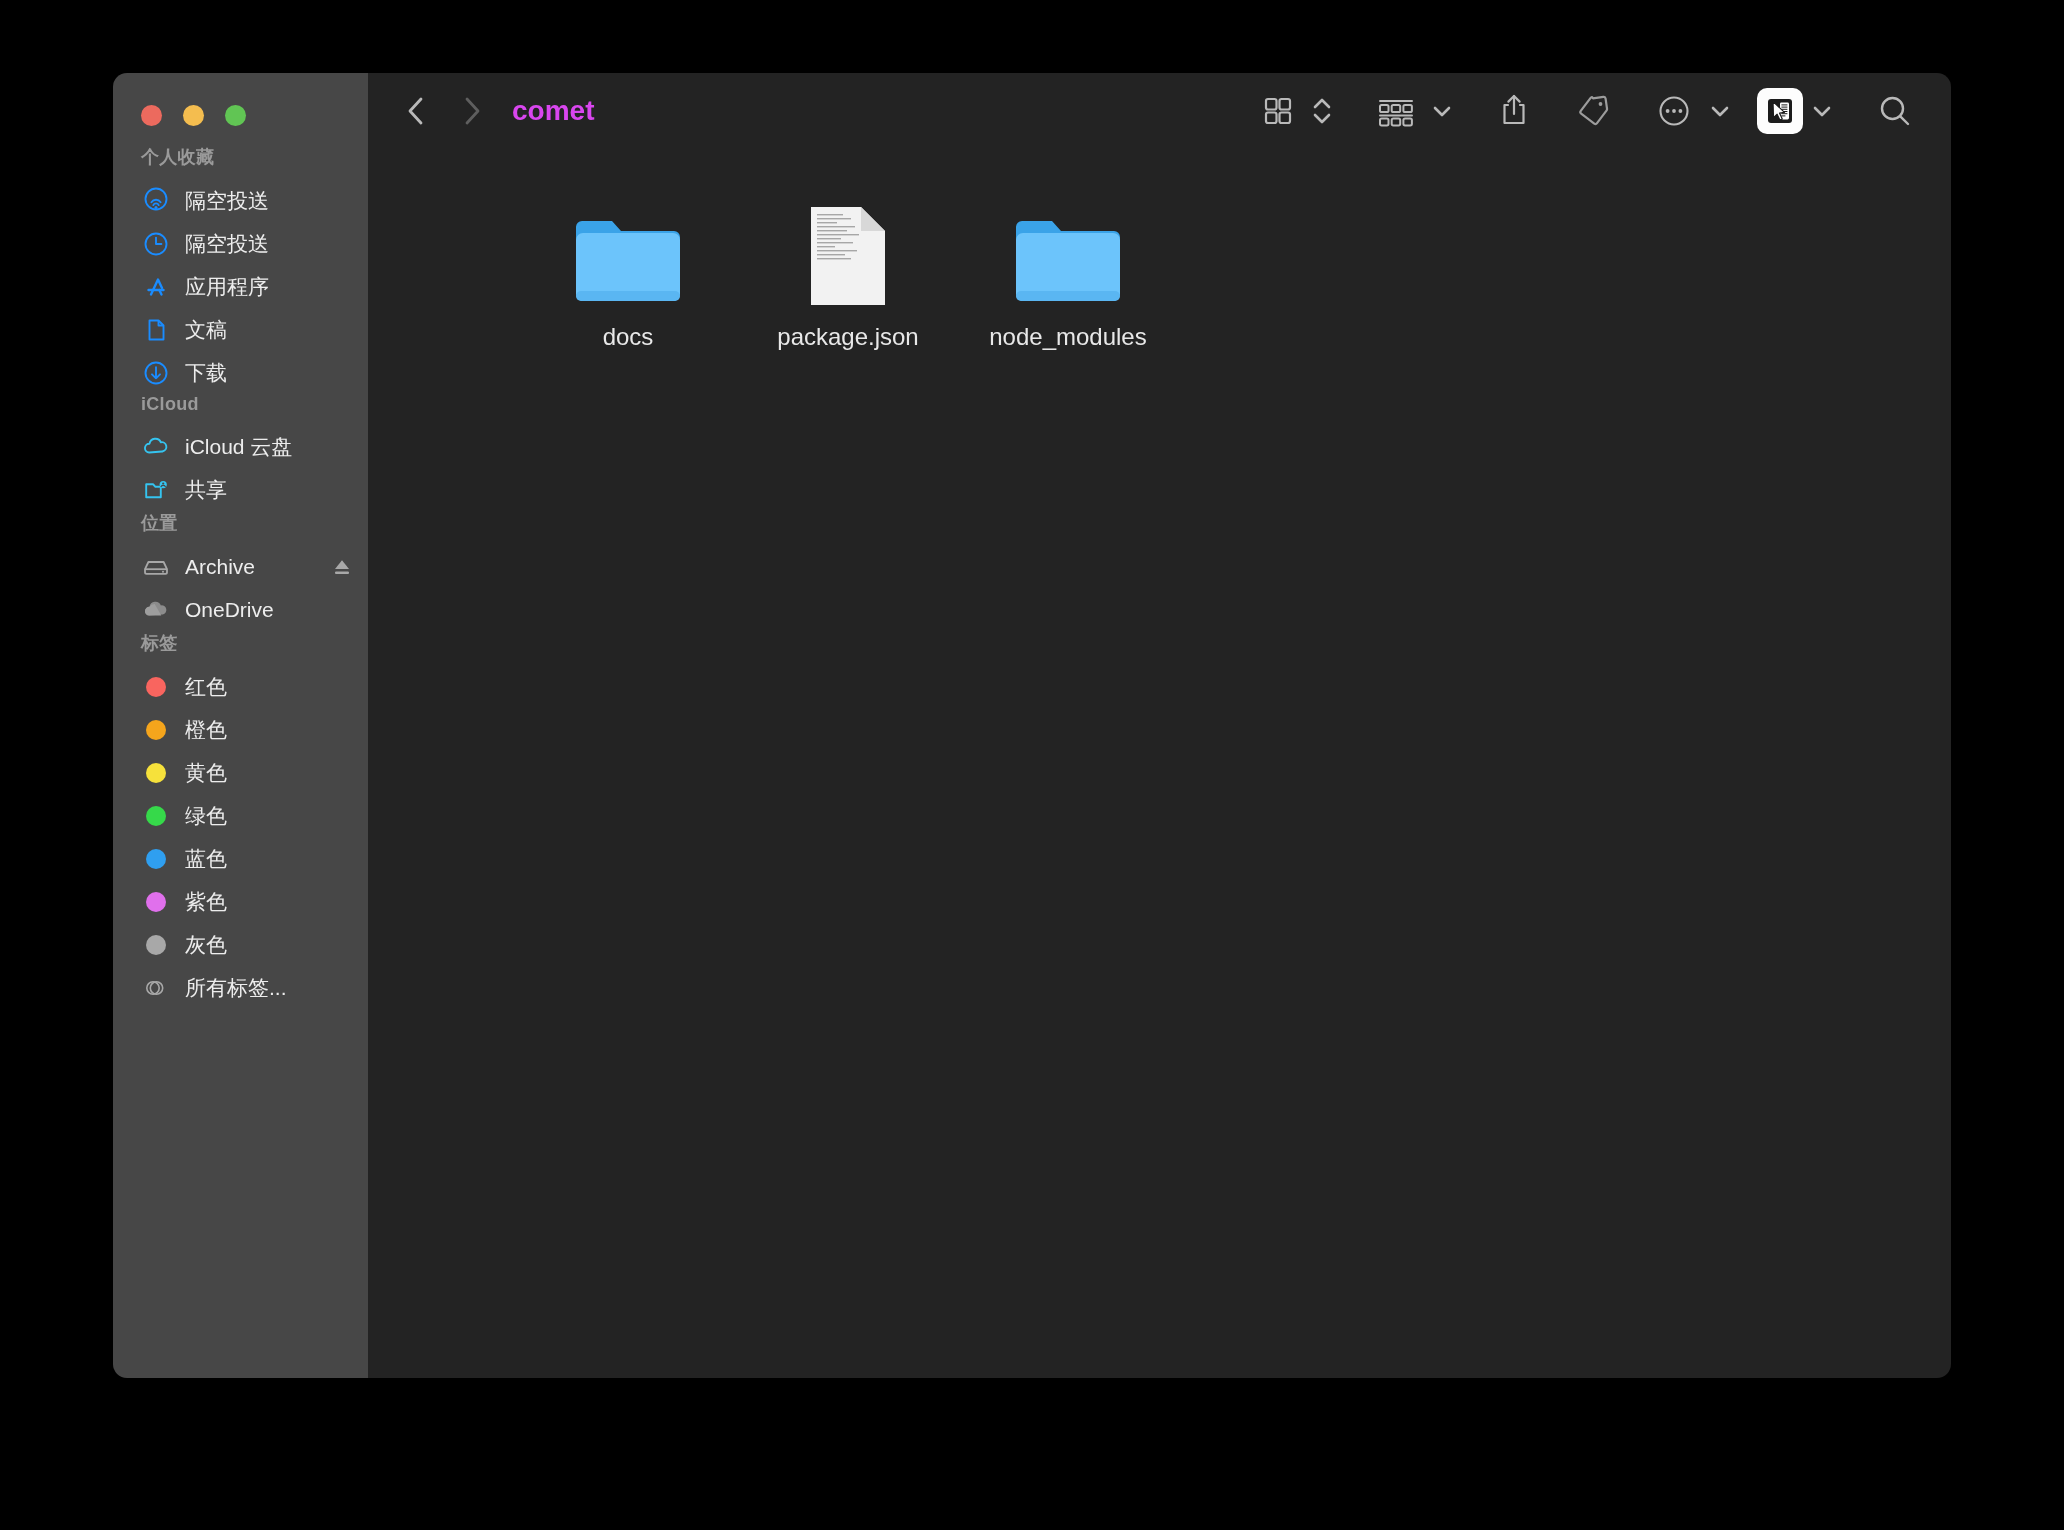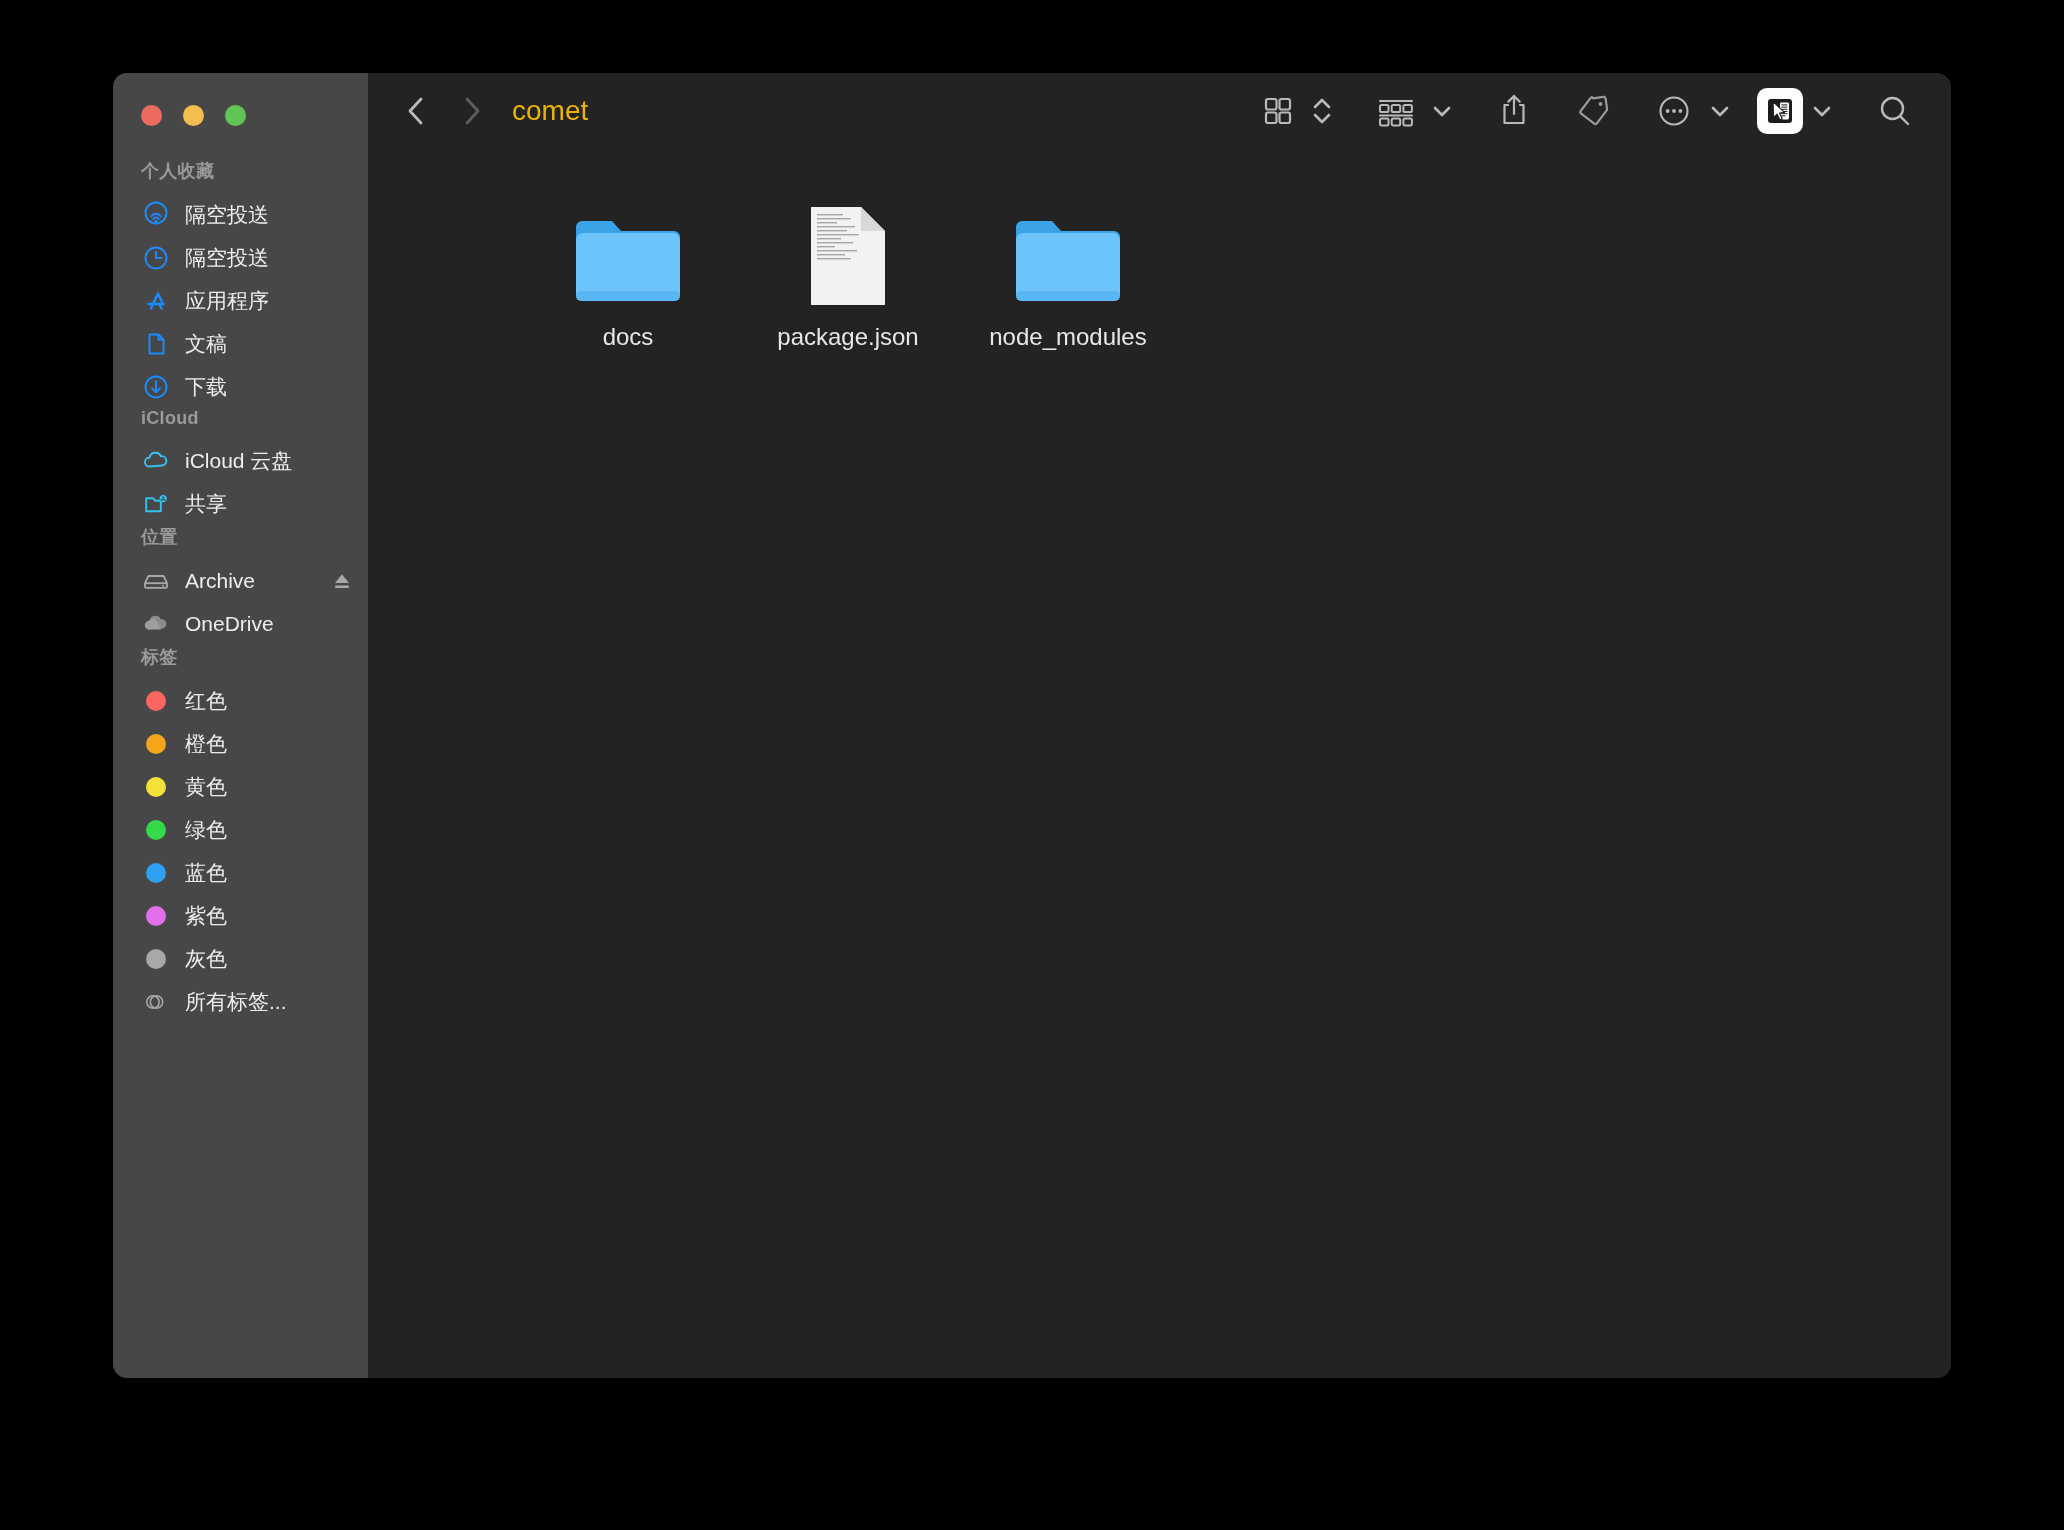--- a/index.html
+++ b/index.html
@@ -38,21 +38,21 @@
   .light { width:21px; height:21px; border-radius:50%; }
 
   .sb-section {
     color:#9a9a9a;
     font-size:18px;
     font-weight:700;
     padding:0 0 0 28px;
     margin-bottom:10px;
     letter-spacing:.3px;
   }
-  .sb-section.first { margin-top:16px; }
+  .sb-section.first { margin-top:2px; }
 
   .sb-item {
     height:43px;
     display:flex;
     align-items:center;
     padding-left:28px;
     padding-right:14px;
     color:#ededed;
     font-size:21px;
     gap:14px;
@@ -86,23 +86,23 @@
     display:flex;
     align-items:center;
     padding:0 30px 0 22px;
     position:relative;
   }
   .nav-btn {
     width:54px; height:54px;
     display:flex; align-items:center; justify-content:center;
   }
   .title {
-    color:#eab308;
+    color:#d946ef;
     font-size:28px;
-    font-weight:400;
+    font-weight:700;
     margin-left:14px;
     white-space:nowrap;
   }
   .tb-right {
     margin-left:auto;
     display:flex;
     align-items:center;
   }
   .tb-btn {
     height:56px;

